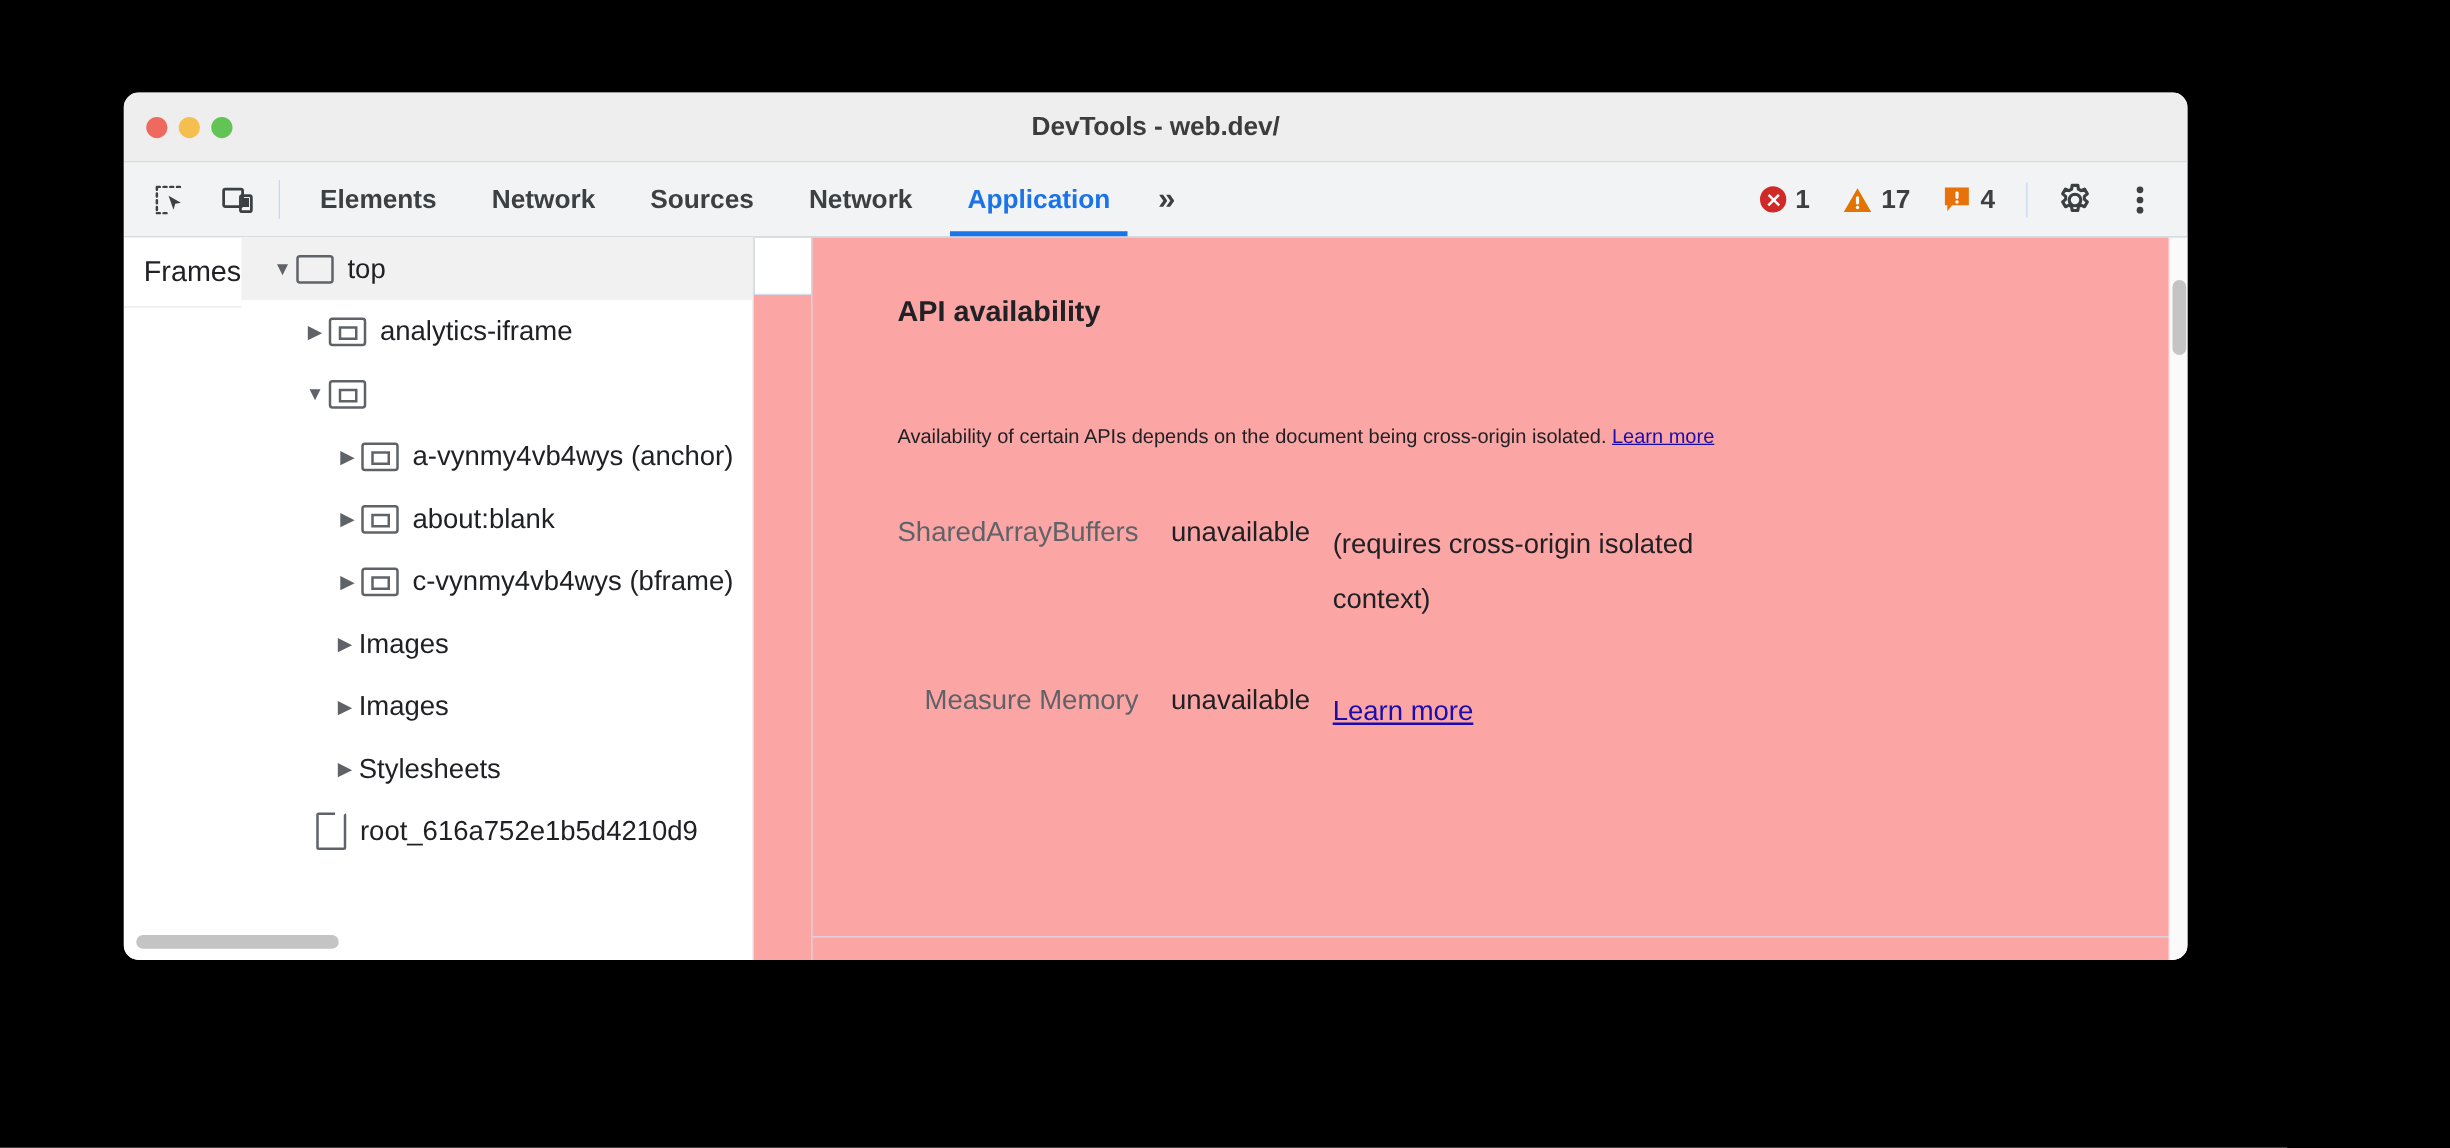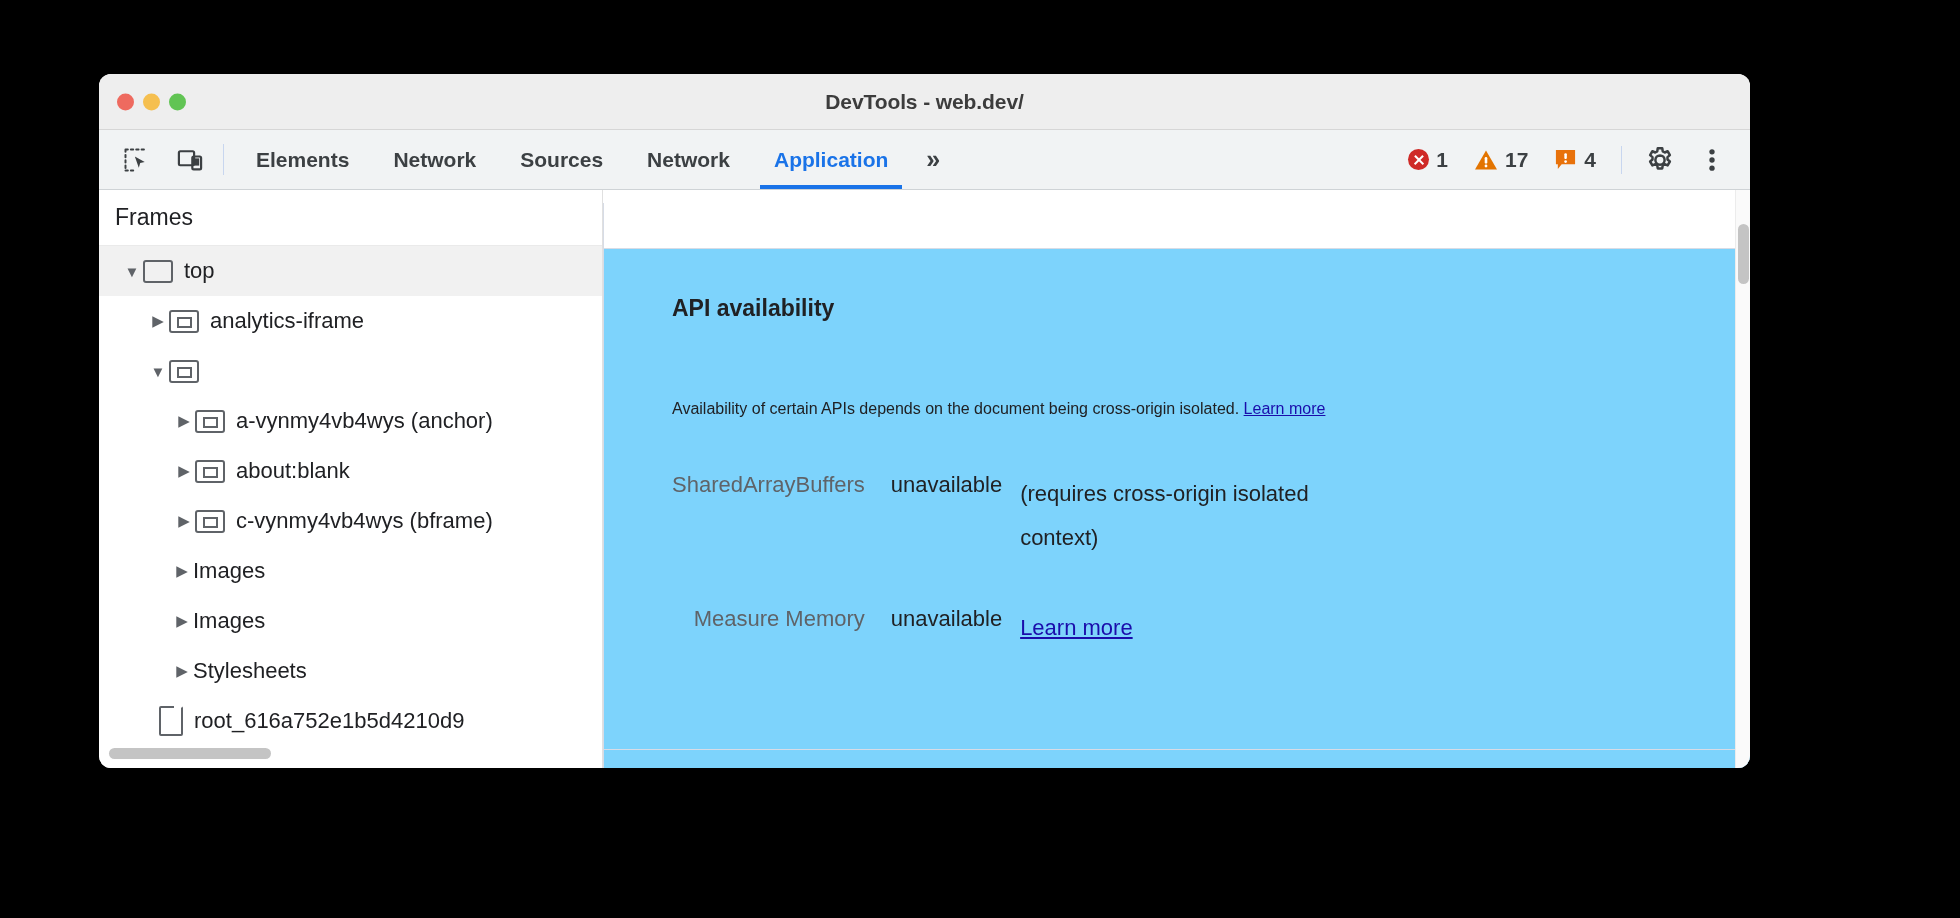--- a/index.html
+++ b/index.html
@@ -132,21 +132,21 @@
   
   #split { flex: 1 1 auto; display: flex; min-height: 0; position: relative; }
 
   
   #sidebar {
     width: 504px;
     flex: 0 0 504px;
     background: #fff;
     border-right: 1px solid #e0e0e0;
     display: flex;
-    flex-direction: column;
+    flex-direction: row;
     position: relative;
     overflow: hidden;
   }
   #sidebar-header {
     height: 56px;
     flex: 0 0 56px;
     display: flex; align-items: center;
     padding-left: 16px;
     font-size: 23px;
     color: #202124;
@@ -208,26 +208,25 @@
   #hscroll .thumb {
     width: 162px; height: 11px;
     background: #c4c4c4;
     border-radius: 6px;
   }
 
   
   #main {
     flex: 1 1 auto;
     display: flex;
-    flex-direction: column;
-    background: #7dd3fc;
+    flex-direction: row;
+    background: #fca5a5;
     min-width: 0;
     position: relative;
     overflow: hidden;
-    margin-top: 13px;
   }
   #main-topstrip {
     flex: 0 0 46px;
     height: 46px;
     background: #fff;
     border-bottom: 1px solid #d7dce6;
     border-left: 1px solid #d7dce6;
   }
   #main-scroll {
     flex: 1 1 auto;

